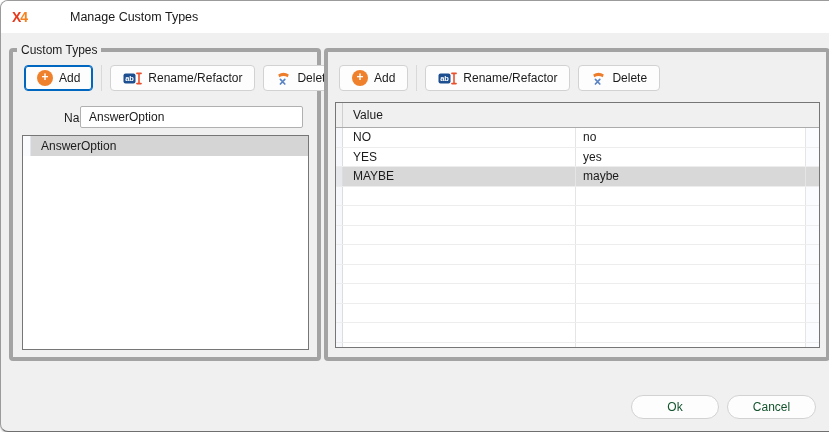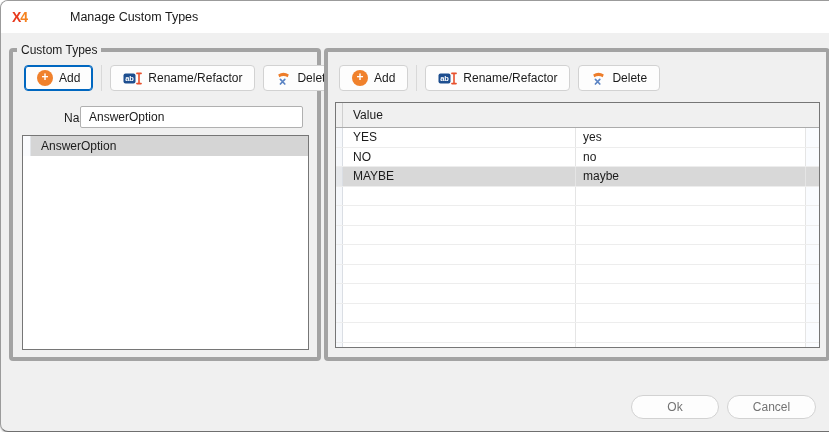--- a/index.html
+++ b/index.html
@@ -49,21 +49,21 @@
   .grid-row{display:flex;height:19.5px;line-height:19px;border-bottom:1px solid #ededed;box-sizing:border-box;flex:0 0 19.5px;}
   .grid-row .g-strip{width:7px;background:#f6f8fb;border-right:1px solid #dadee4;box-sizing:border-box;}
   .grid-row .g-cell{font-size:12px;box-sizing:border-box;overflow:hidden;}
   .grid-row .g-value{width:232px;padding-left:10px;}
   .grid-row .g-display{flex:1;border-left:1px solid #e5e5e5;padding-left:7px;}
   .grid-row .g-filler{width:13px;border-left:1px solid #e5e5e5;background:#fafcff;}
   .grid-row.selected .g-value,.grid-row.selected .g-display,.grid-row.selected .g-filler{background:#d8d8d8;}
   .grid-row.selected .g-strip{background:#e6e8eb;}
 
   
-  .btn-footer{position:absolute;height:24px;box-sizing:border-box;background:#fdfdfd;border:1px solid #d2d2d2;border-radius:12px;font-size:12px;color:#737373;display:flex;align-items:center;justify-content:center;}
+  .btn-footer{position:absolute;height:24px;box-sizing:border-box;background:#fdfdfd;border:1px solid #d2d2d2;border-radius:12px;font-size:12px;color:#14532d;display:flex;align-items:center;justify-content:center;}
   .btn-ok{left:630px;top:394px;width:88px;}
   .btn-cancel{left:726px;top:394px;width:89px;}
 </style>
 </head>
 <body>
 
 <div class="dialog">
 
   <div class="titlebar">
     <div class="logo">
@@ -136,28 +136,28 @@
     </div>
 
     <div class="grid">
       <div class="grid-header">
         <span class="gh-strip"></span>
         <span class="gh-cell c-value">Value</span>
       </div>
       <div>
           <div class="grid-row">
             <span class="g-strip"></span>
+            <span class="g-cell g-value">NO</span>
+            <span class="g-cell g-display">no</span>
+            <span class="g-filler"></span>
+          </div>
+          <div class="grid-row">
+            <span class="g-strip"></span>
             <span class="g-cell g-value">YES</span>
             <span class="g-cell g-display">yes</span>
-            <span class="g-filler"></span>
-          </div>
-          <div class="grid-row">
-            <span class="g-strip"></span>
-            <span class="g-cell g-value">NO</span>
-            <span class="g-cell g-display">no</span>
             <span class="g-filler"></span>
           </div>
           <div class="grid-row selected">
             <span class="g-strip"></span>
             <span class="g-cell g-value">MAYBE</span>
             <span class="g-cell g-display">maybe</span>
             <span class="g-filler"></span>
           </div>
           <div class="grid-row">
             <span class="g-strip"></span>

